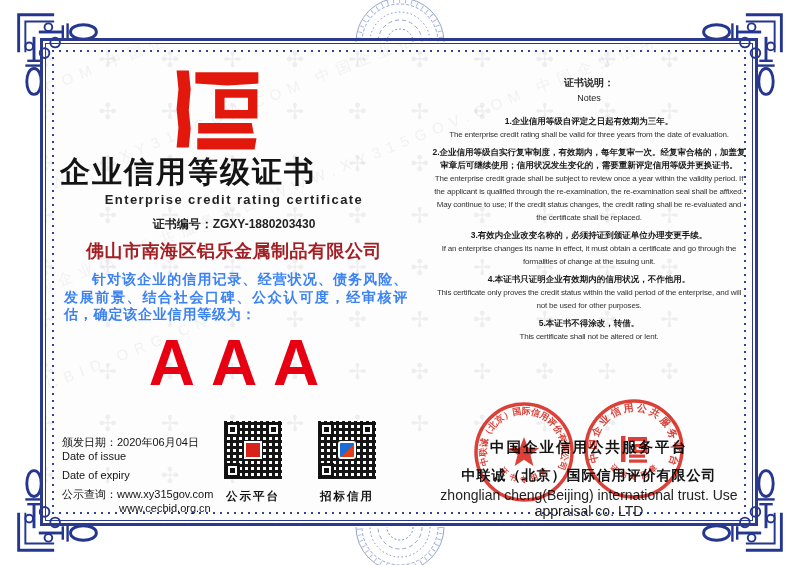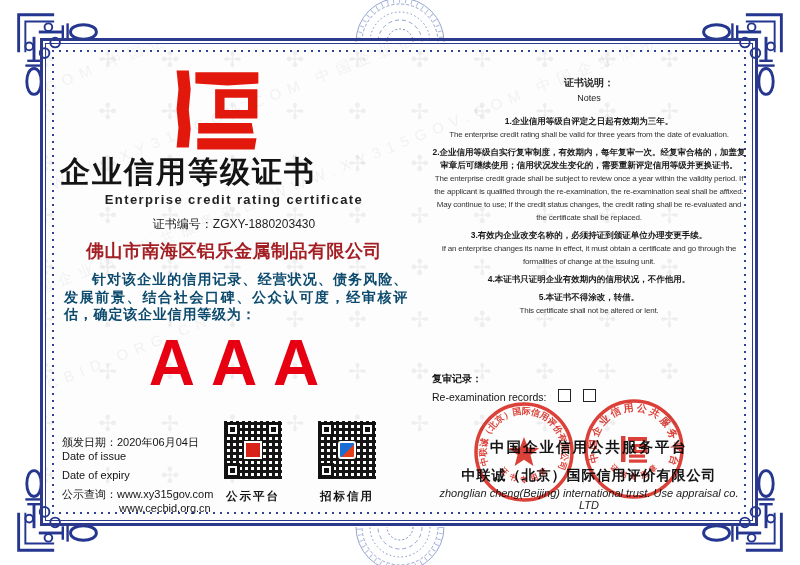--- a/index.html
+++ b/index.html
@@ -34,23 +34,23 @@
   
   .medallion{position:absolute;left:352px;width:96px;height:46px;overflow:hidden;}
   .med-top{top:-4px;}
   .med-bottom{top:527px;}
   .med-bottom svg{margin-top:-46px;}
 
   
   .logo{position:absolute;left:170px;top:66px;width:94px;height:86px;}
   .title-cn{position:absolute;left:60px;top:152px;width:348px;text-align:left;font-size:30px;font-weight:bold;letter-spacing:2px;color:#141414;}
   .title-en{position:absolute;left:60px;top:192px;width:348px;text-align:center;font-size:13px;font-weight:bold;letter-spacing:1.4px;color:#222;}
-  .cert-no{position:absolute;left:60px;top:216px;width:348px;text-align:center;font-size:12px;font-weight:normal;color:#222;}
+  .cert-no{position:absolute;left:60px;top:216px;width:348px;text-align:center;font-size:12px;font-weight:bold;color:#222;}
   .company{position:absolute;left:60px;top:239px;width:348px;text-align:center;font-size:18px;font-weight:bold;letter-spacing:0.5px;color:#a31f24;}
-  .statement{position:absolute;left:64px;top:271px;width:344px;font-size:14px;font-weight:bold;color:#0c4a6e;line-height:17.5px;text-indent:2em;text-align:justify;letter-spacing:0.8px;}
+  .statement{position:absolute;left:64px;top:271px;width:344px;font-size:14px;font-weight:bold;color:#3b82f6;line-height:17.5px;text-indent:2em;text-align:justify;letter-spacing:0.8px;}
   .rating{position:absolute;left:60px;top:326px;width:348px;text-align:center;font-size:64px;font-weight:bold;color:#e60012;letter-spacing:16px;text-indent:16px;}
 
   .dates{position:absolute;left:62px;top:436px;font-size:11px;font-weight:normal;color:#141414;line-height:13px;}
   .dates .row{margin-bottom:1px;}
   .dates .gap{height:5px;}
   .dates .indent{padding-left:57px;}
 
   .qr{position:absolute;width:58px;height:58px;background:#fff;
     background-image:repeating-linear-gradient(0deg,#151515 0 3px,transparent 3px 6px),
                      repeating-linear-gradient(90deg,#151515 0 3px,#fff 3px 6px);}
@@ -74,21 +74,21 @@
 
   .reexam{position:absolute;left:432px;top:372px;color:#141414;}
   .reexam-cn{font-size:10px;font-weight:bold;margin-bottom:3px;}
   .reexam-en{font-size:10.5px;}
   .cbx{display:inline-block;width:11px;height:11px;border:1.5px solid #222;margin-left:9px;vertical-align:-1px;background:#fff;}
 
   .issuer{position:absolute;left:432px;top:438px;width:314px;text-align:center;color:#141414;}
   .issuer-plat-cn{font-size:14.5px;font-weight:bold;letter-spacing:2px;}
   .issuer-plat-en{font-size:8.5px;margin-top:2px;color:#222;}
   .issuer-co-cn{font-size:14px;font-weight:bold;letter-spacing:1px;margin-top:10px;}
-  .issuer-co-en{font-size:11px;margin-top:2px;color:#222;font-style:italic;}
+  .issuer-co-en{font-size:14px;margin-top:2px;color:#222;}
 
   .seal{position:absolute;width:104px;height:104px;opacity:0.88;mix-blend-mode:multiply;}
   .seal-left{left:472px;top:400px;}
   .seal-right{left:582px;top:397px;}
 </style>
 </head>
 <body>
 
 <div class="page">
 
@@ -249,32 +249,25 @@
   <div class="notes">
     <div class="notes-h-cn">证书说明：</div>
     <div class="notes-h-en">Notes</div>
     <div class="note-cn">1.企业信用等级自评定之日起有效期为三年。</div>
     <div class="note-en">The enterprise credit rating shall be valid for three years from the date of evaluation.</div>
     <div class="note-cn">2.企业信用等级自实行复审制度，有效期内，每年复审一次。经复审合格的，加盖复审章后可继续使用；信用状况发生变化的，需要重新评定信用等级并更换证书。</div>
     <div class="note-en">The enterprise credit grade shall be subject to review once a year within the validity period. If the applicant is qualified through the re-examination, the re-examination seal shall be affixed. May continue to use; If the credit status changes, the credit rating shall be re-evaluated and the certificate shall be replaced.</div>
     <div class="note-cn">3.有效内企业改变名称的，必须持证到颁证单位办理变更手续。</div>
     <div class="note-en">If an enterprise changes its name in effect, it must obtain a certificate and go through the formalities of change at the issuing unit.</div>
     <div class="note-cn">4.本证书只证明企业有效期内的信用状况，不作他用。</div>
+    <div class="note-en">This certificate only proves the credit status within the valid period of the enterprise, and will not be used for other purposes.</div>
     <div class="note-cn">5.本证书不得涂改，转借。</div>
     <div class="note-en">This certificate shall not be altered or lent.</div>
   </div>
 
-  <div class="reexam">
-    <div class="reexam-cn">复审记录：</div>
-    <div class="reexam-en">
-      <span>Re-examination records:</span>
-      <span class="cbx"></span>
-      <span class="cbx"></span>
-    </div>
-  </div>
 
   <div class="issuer">
     <div class="issuer-plat-cn">中国企业信用公共服务平台</div>
     <div class="issuer-co-cn">中联诚（北京）国际信用评价有限公司</div>
     <div class="issuer-co-en">zhonglian cheng(Beijing) international trust. Use appraisal co. LTD</div>
   </div>
 
   <svg class="seal seal-left" viewBox="0 0 104 104">
     <defs>
       <path id="ringL" d="M16.3 65 A38 38 0 1 1 87.7 65"></path>

